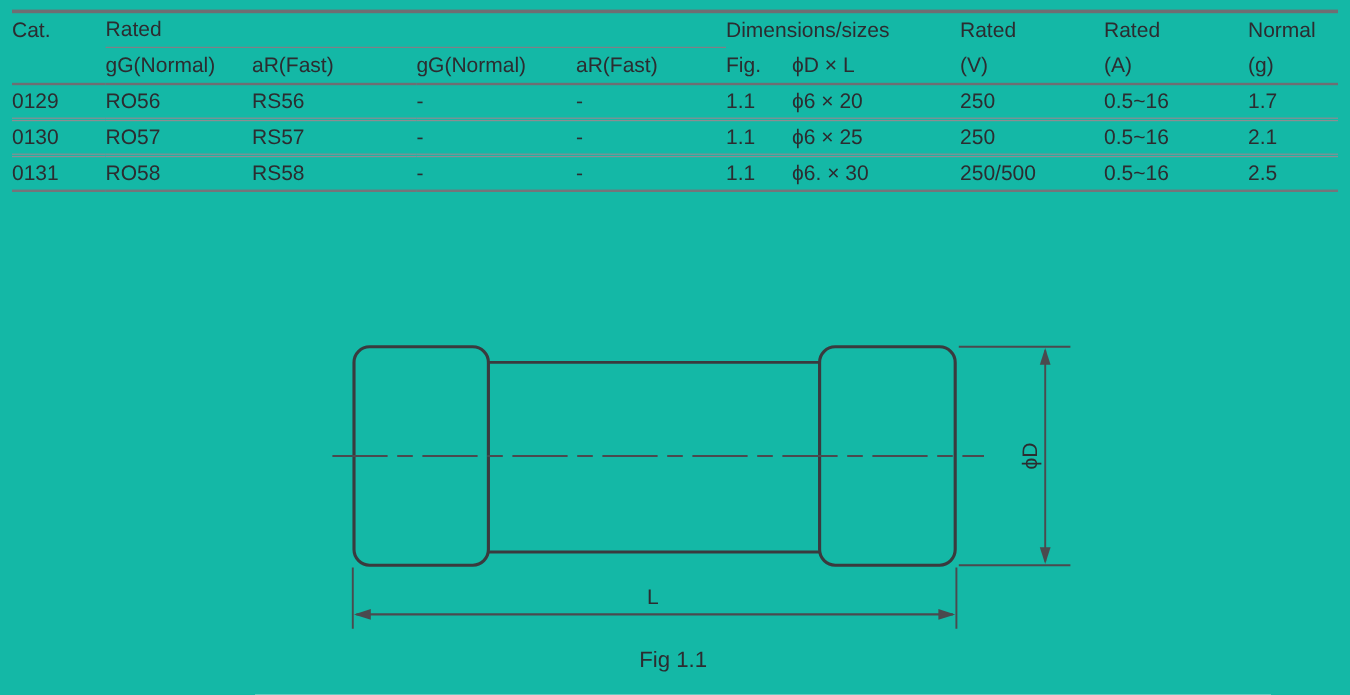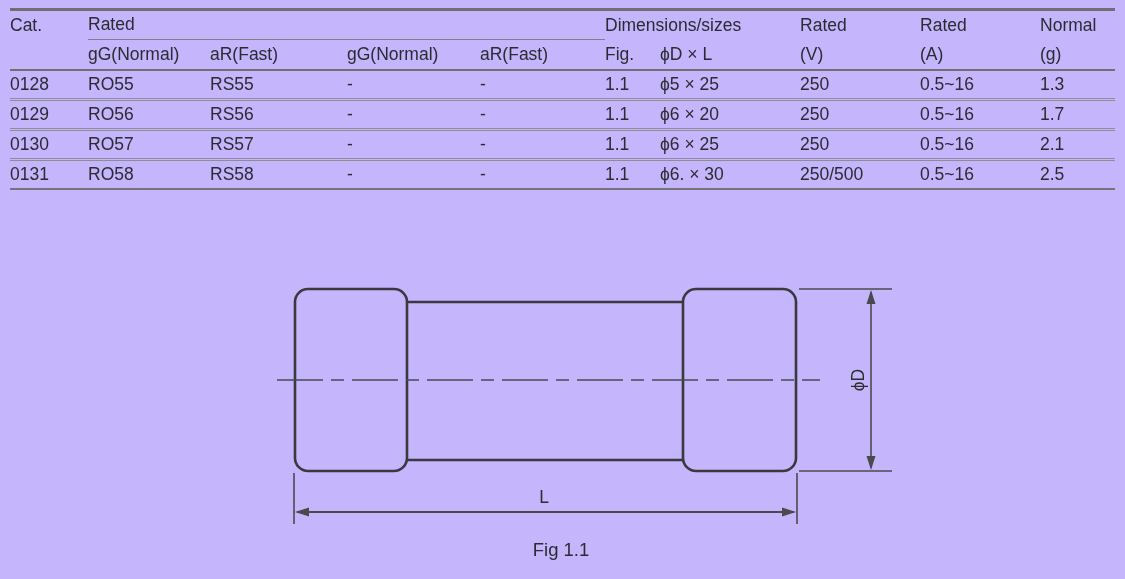--- a/index.html
+++ b/index.html
@@ -1,17 +1,17 @@
 <!DOCTYPE html>
 <html><head>
 <meta charset="utf-8">
 <style>
   html,body{margin:0;padding:0;background:#e6e6e8;}
   .screen{
-    position:relative;width:1125px;height:579px;background:#c4b5fd;overflow:hidden;
+    position:relative;width:1125px;height:579px;background:#14b8a6;overflow:hidden;
     font-family:"Liberation Sans","DejaVu Sans",sans-serif;color:#2c2c30;
   }
   table.spec{
     position:absolute;left:10px;top:8px;width:1105px;
     border-collapse:separate;border-spacing:0;table-layout:fixed;
     border-top:3px solid #6e6e73;
     font-size:17.5px;line-height:1.1;
   }
   table.spec td{
     padding:0;margin:0;white-space:nowrap;overflow:visible;vertical-align:middle;
@@ -62,32 +62,20 @@
         <td>gG(Normal)</td>
         <td>aR(Fast)</td>
         <td class="pl5">Fig.</td>
         <td class="pl3">ϕD × L</td>
         <td class="pl18">(V)</td>
         <td class="pl8">(A)</td>
         <td class="pl5">(g)</td>
       </tr>
     </thead>
     <tbody>
-      <tr class="dr">
-        <td class="pl5">0128</td>
-        <td>RO55</td>
-        <td>RS55</td>
-        <td>-</td>
-        <td>-</td>
-        <td class="pl5">1.1</td>
-        <td class="pl3">ϕ5 × 25</td>
-        <td class="pl18">250</td>
-        <td class="pl8">0.5~16</td>
-        <td class="pl5">1.3</td>
-      </tr>
       <tr class="dr">
         <td class="pl5">0129</td>
         <td>RO56</td>
         <td>RS56</td>
         <td>-</td>
         <td>-</td>
         <td class="pl5">1.1</td>
         <td class="pl3">ϕ6 × 20</td>
         <td class="pl18">250</td>
         <td class="pl8">0.5~16</td>

